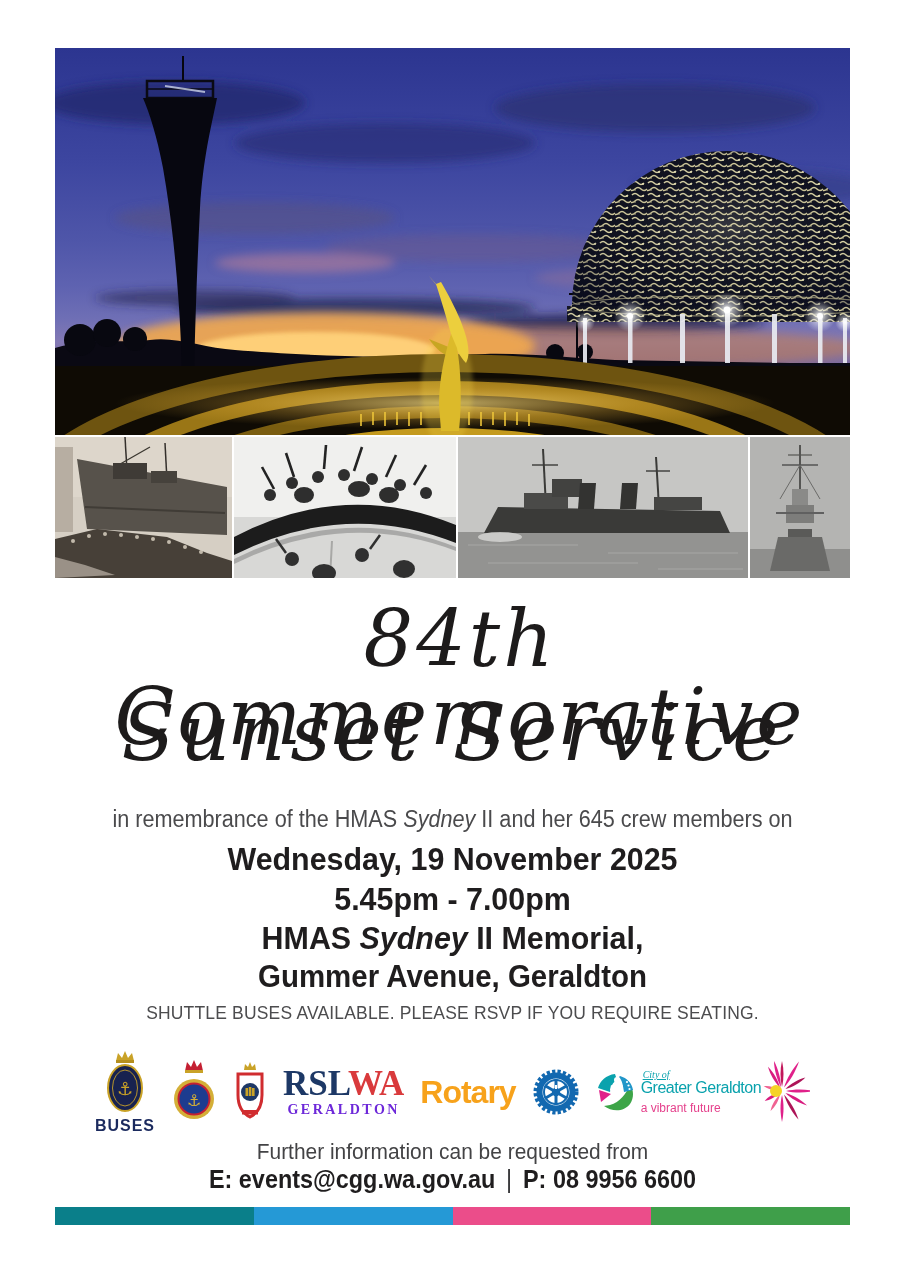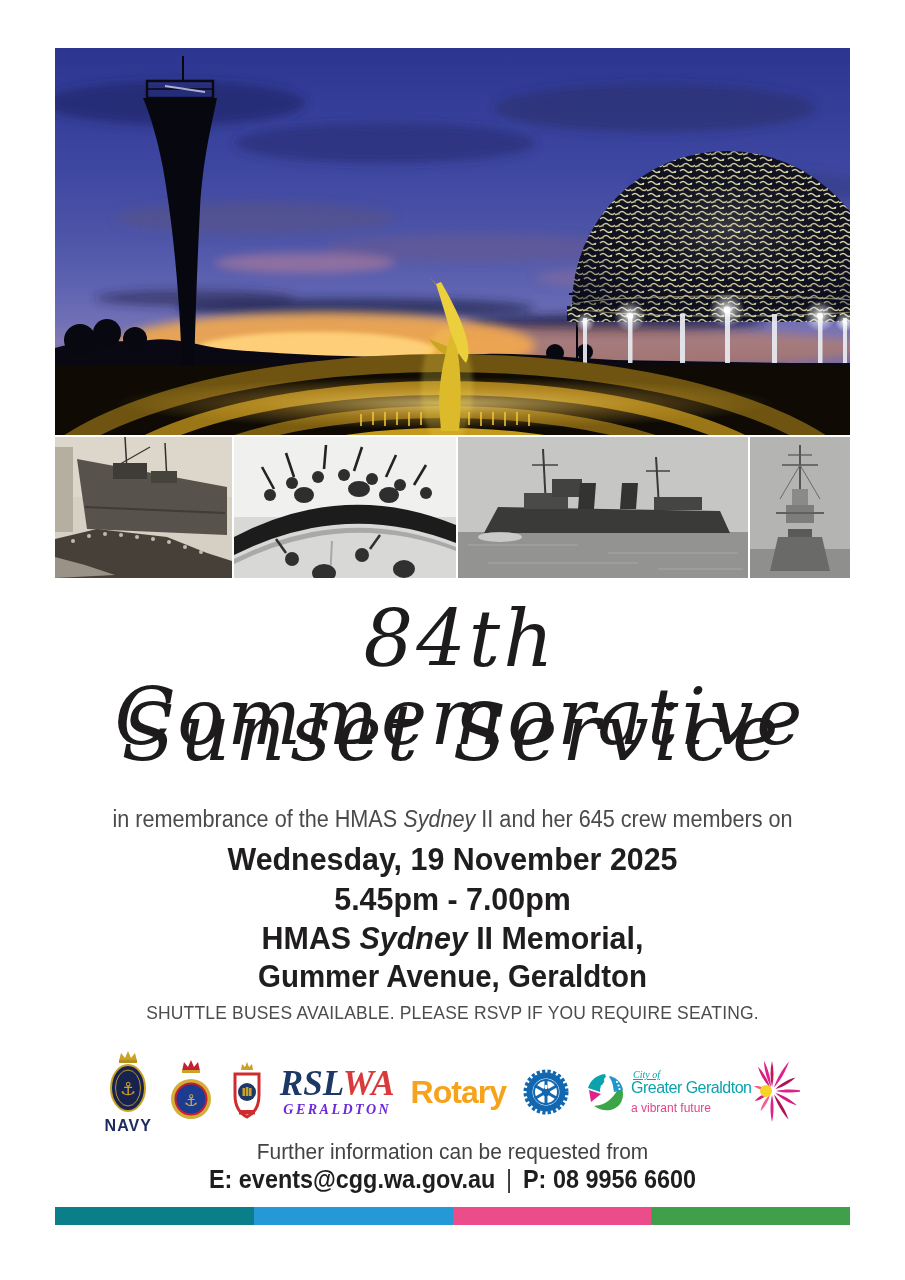--- a/index.html
+++ b/index.html
@@ -26,21 +26,21 @@
   .address{top:959px;font-size:31px;}
   .note{top:1002px;font-size:19px;color:#4c4c4e;transform:scaleX(.92);transform-origin:center;letter-spacing:.2px;}
   .info{top:1139px;font-size:22px;color:#434345;transform:scaleX(.95);transform-origin:center;}
   .contact{top:1164px;font-size:26px;font-weight:bold;color:#1f1d1e;transform:scaleX(.9);transform-origin:center;}
   .contact .sep{font-weight:normal;color:#3a3a3c;padding:0 12px;}
   .it{font-style:italic;}
   
   .logos{left:55px;top:1045px;width:795px;height:94px;display:flex;align-items:center;justify-content:center;gap:16px;}
   .logoblock{display:flex;flex-direction:column;align-items:center;}
   .navy-label{font-size:16px;font-weight:bold;color:#1b2a5e;letter-spacing:1px;margin-top:1px;}
-  .rslwa{font-family:"Liberation Serif",serif;text-align:center;line-height:.95;font-style:italic;}
+  .rslwa{font-family:"Liberation Serif",serif;text-align:center;line-height:.95;}
   .rslwa .l1{font-size:35px;font-weight:bold;}
   .rslwa .rsl{color:#1d3866;}
   .rslwa .wa{color:#d93a3c;}
   .rslwa .l2{font-size:14px;font-weight:bold;color:#6d28d9;letter-spacing:2.5px;margin-top:3px;}
   .rotary-word{font-size:32px;font-weight:bold;color:#f7a21b;letter-spacing:-1px;}
   .cgg{display:flex;align-items:center;gap:5px;}
   .cgg-text{line-height:1;text-align:left;}
   .cgg-cityof{font-family:"Liberation Serif",serif;font-style:italic;font-size:10px;color:#0aa2ad;margin-left:2px;text-decoration:underline;}
   .cgg-name{font-size:16px;color:#0aa2ad;letter-spacing:-.5px;}
   .cgg-tag{font-size:12px;color:#e5418c;margin-top:6px;}
@@ -312,21 +312,21 @@
 
   <div class="abs logos">
     <div class="logoblock">
       <svg width="44" height="66" viewBox="0 0 44 66" aria-label="ROYAL AUSTRALIAN NAVY">
         <path d="M13,11 L31,11 L29,3 L25,8 L22,1 L19,8 L15,3 Z" fill="#c9a227"></path>
         <rect x="13" y="10" width="18" height="3" fill="#b58f1e"></rect>
         <ellipse cx="22" cy="38" rx="17" ry="23" fill="#18224f" stroke="#c9a227" stroke-width="2"></ellipse>
         <ellipse cx="22" cy="38" rx="12.5" ry="18" fill="none" stroke="#c9a227" stroke-width=".9"></ellipse>
         <text x="22" y="45" text-anchor="middle" font-family="DejaVu Sans, sans-serif" font-size="18" fill="#c9a227">⚓</text>
       </svg>
-      <div class="navy-label">NAVY</div>
+      <div class="navy-label">BUSES</div>
     </div>
     <svg width="46" height="66" viewBox="0 0 46 66" aria-label="NAVAL ASSOCIATION OF AUSTRALIA">
       <path d="M14,12 L32,12 L30,3 L26,8 L23,1 L20,8 L16,3 Z" fill="#c42032"></path>
       <rect x="14" y="11" width="18" height="3" fill="#c9a227"></rect>
       <circle cx="23" cy="40" r="20" fill="#d4af37"></circle>
       <circle cx="23" cy="40" r="15.5" fill="#1d3c8f" stroke="#c42032" stroke-width="2"></circle>
       <text x="23" y="47" text-anchor="middle" font-family="DejaVu Sans, sans-serif" font-size="16" fill="#d4af37">⚓</text>
     </svg>
     <svg width="34" height="62" viewBox="0 0 34 62" aria-label="RSL Australia badge">
       <path d="M11,9 L23,9 L22,3 L19,6 L17,1 L15,6 L12,3 Z" fill="#c9a227"></path>

